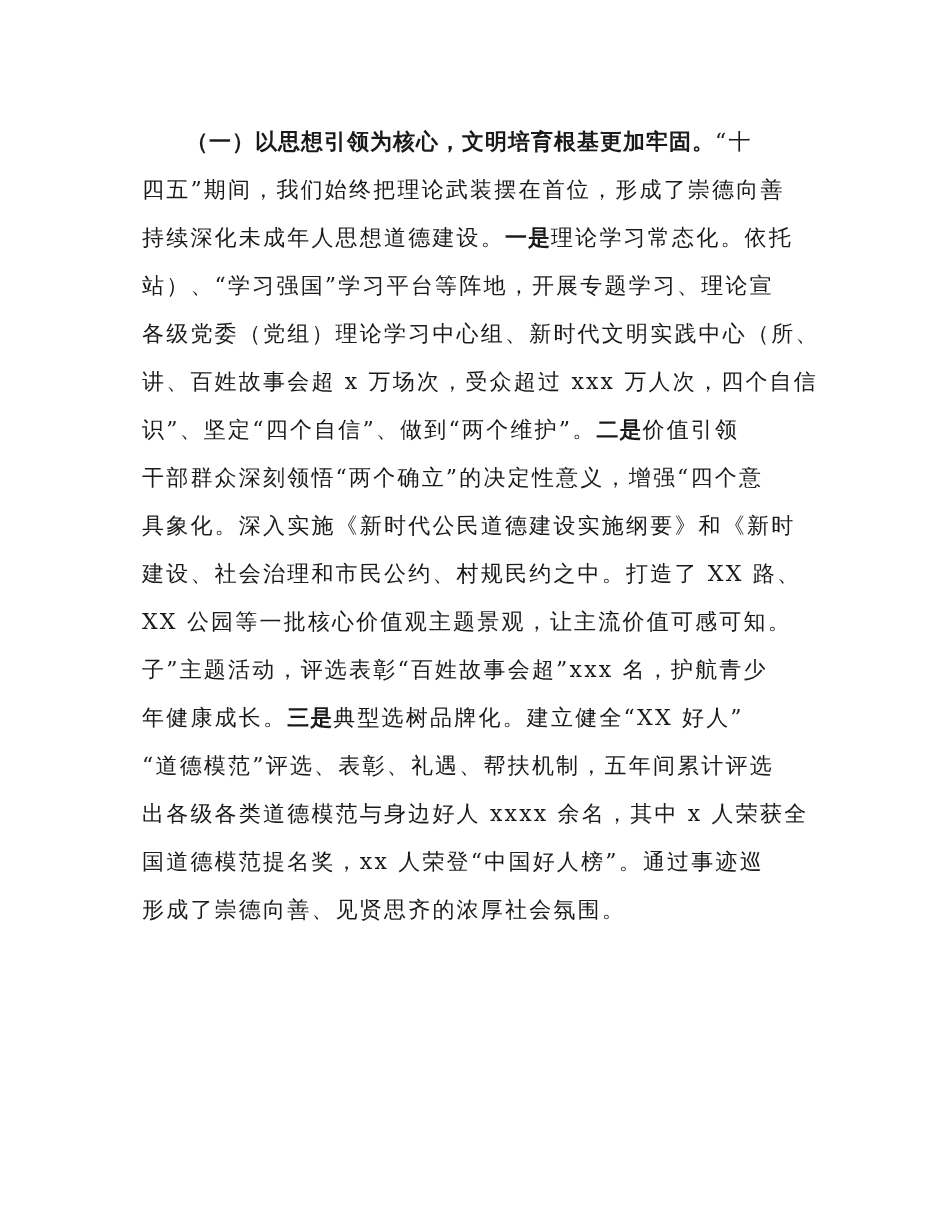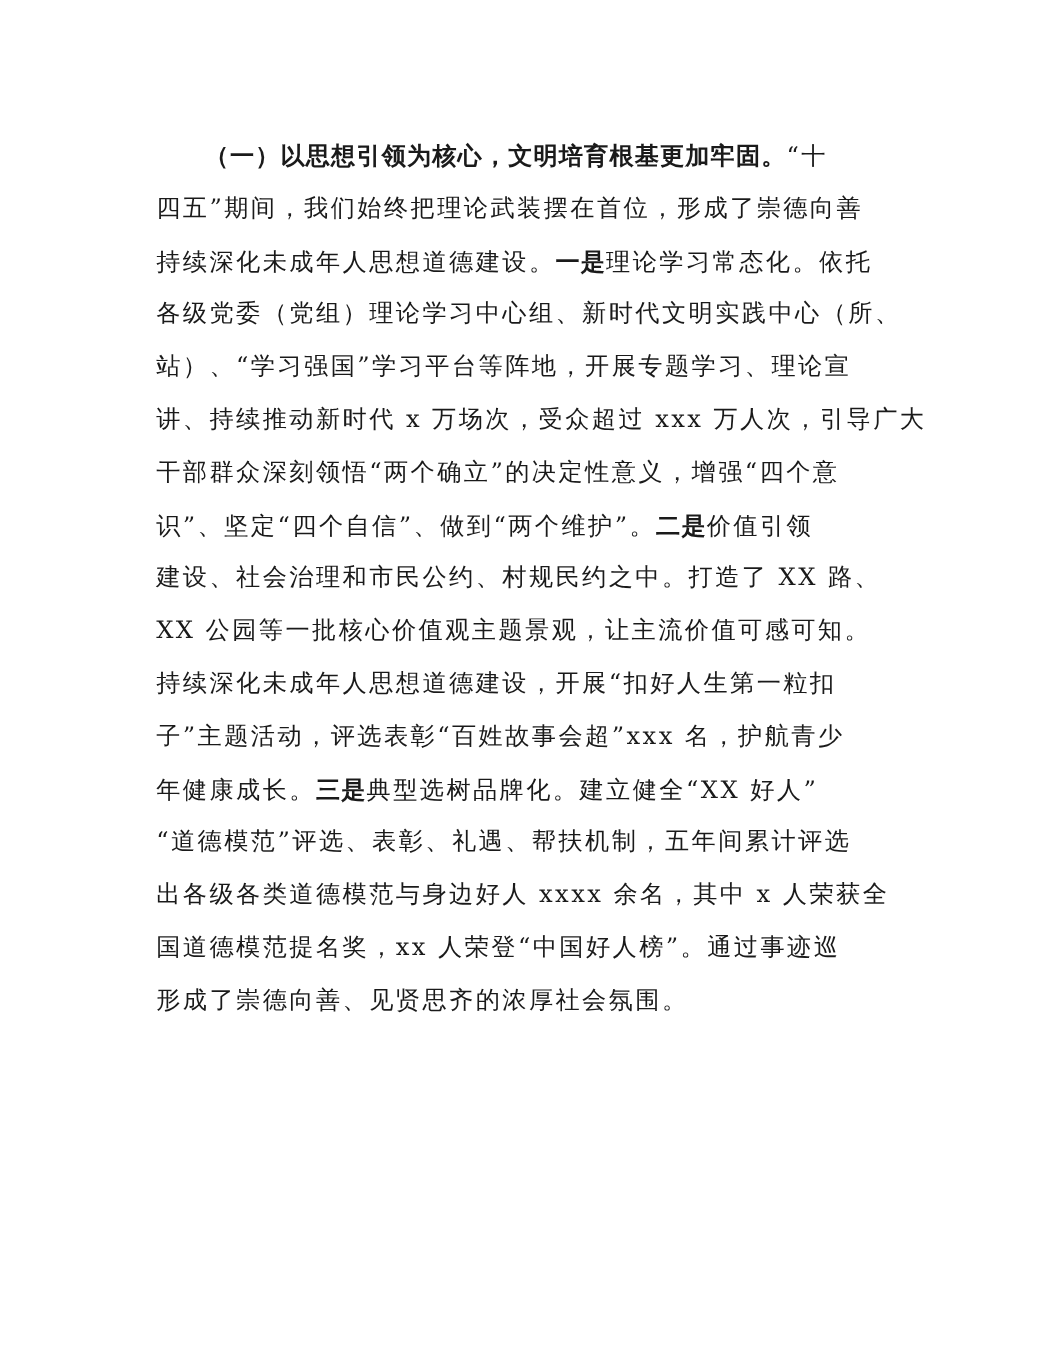--- a/index.html
+++ b/index.html
@@ -5,36 +5,36 @@
   html, body { margin: 0; padding: 0; background: #ffffff; }
   body { width: 950px; height: 1230px; position: relative; overflow: hidden; }
   .page { position: absolute; left: 142px; top: 118px; width: 672px; }
   .line {
     height: 48px; line-height: 48px;
     font-family: "DejaVu Serif", "Liberation Serif", serif;
     font-size: 22px; color: #1a1a1a; white-space: nowrap;
     letter-spacing: 2.2px;
   }
   .line.first { padding-left: 44px; }
-  .b { font-family: Liberation Serif, serif; font-weight: bold; letter-spacing: 1px; }
+  .b { font-family: Liberation Mono, monospace; font-weight: bold; letter-spacing: 1px; }
 </style>
 </head>
 <body>
 
 <div class="page">
   <div class="line first"><span class="b">（一）以思想引领为核心，文明培育根基更加牢固。</span><span>“十</span></div>
   <div class="line">四五”期间，我们始终把理论武装摆在首位，形成了崇德向善</div>
   <div class="line"><span>持续深化未成年人思想道德建设。</span><span class="b">一是</span><span>理论学习常态化。依托</span></div>
+  <div class="line">站）、“学习强国”学习平台等阵地，开展专题学习、理论宣</div>
   <div class="line">各级党委（党组）理论学习中心组、新时代文明实践中心（所、</div>
-  <div class="line">站）、“学习强国”学习平台等阵地，开展专题学习、理论宣</div>
-  <div class="line">讲、持续推动新时代 x 万场次，受众超过 xxx 万人次，引导广大</div>
+  <div class="line">讲、百姓故事会超 x 万场次，受众超过 xxx 万人次，四个自信</div>
+  <div class="line"><span>识”、坚定“四个自信”、做到“两个维护”。</span><span class="b">二是</span><span>价值引领</span></div>
   <div class="line">干部群众深刻领悟“两个确立”的决定性意义，增强“四个意</div>
-  <div class="line"><span>识”、坚定“四个自信”、做到“两个维护”。</span><span class="b">二是</span><span>价值引领</span></div>
+  <div class="line">具象化。深入实施《新时代公民道德建设实施纲要》和《新时</div>
   <div class="line">建设、社会治理和市民公约、村规民约之中。打造了 XX 路、</div>
   <div class="line">XX 公园等一批核心价值观主题景观，让主流价值可感可知。</div>
-  <div class="line">持续深化未成年人思想道德建设，开展“扣好人生第一粒扣</div>
   <div class="line">子”主题活动，评选表彰“百姓故事会超”xxx 名，护航青少</div>
   <div class="line"><span>年健康成长。</span><span class="b">三是</span><span>典型选树品牌化。建立健全“XX 好人”</span></div>
   <div class="line">“道德模范”评选、表彰、礼遇、帮扶机制，五年间累计评选</div>
   <div class="line">出各级各类道德模范与身边好人 xxxx 余名，其中 x 人荣获全</div>
   <div class="line">国道德模范提名奖，xx 人荣登“中国好人榜”。通过事迹巡</div>
   <div class="line">形成了崇德向善、见贤思齐的浓厚社会氛围。</div>
 </div>
 
 </body></html>

